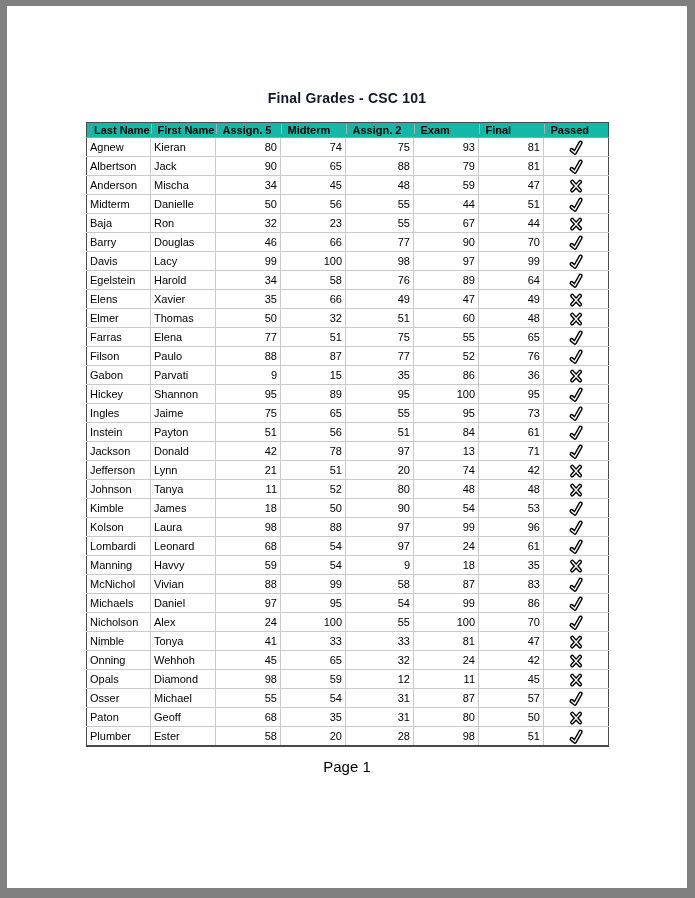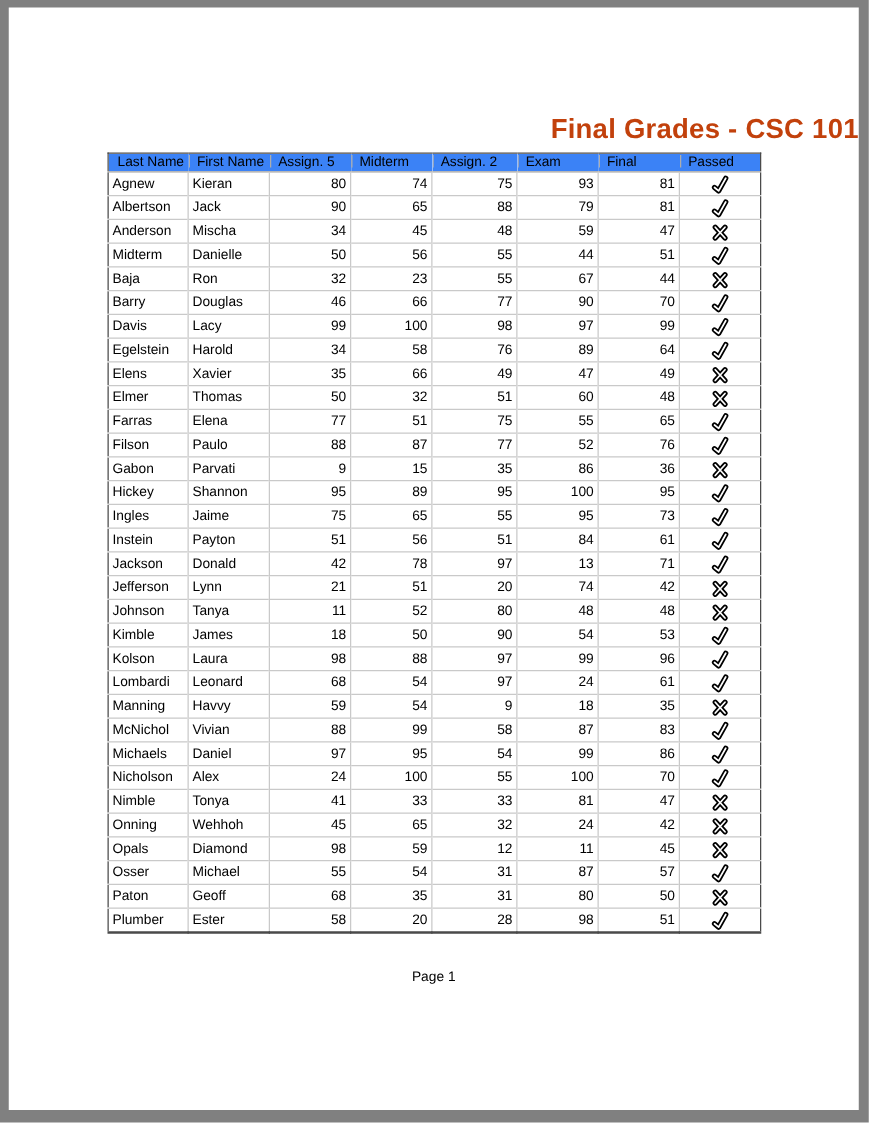--- a/index.html
+++ b/index.html
@@ -8,32 +8,32 @@
     background:#808080; overflow:hidden;
     font-family:"Liberation Sans", sans-serif;
     -webkit-font-smoothing:antialiased;
   }
   .page {
     position:absolute; left:7px; top:6px; width:680px; height:882px;
     background:#ffffff;
   }
   .report-title {
     position:absolute; top:84px; left:0; right:0; margin:0;
-    text-align:right; font-size:22px; font-weight:bold; color:#c2410c;
+    text-align:center; font-size:14px; font-weight:bold; color:#0f172a;
     letter-spacing:0.2px;
   }
   table.grades {
     position:absolute; left:79px; top:116px; width:522px;
     border-collapse:collapse; table-layout:fixed;
     font-size:11px; color:#000;
     border:1px solid #4a4a4a; border-bottom-width:2px;
   }
   table.grades th {
-    height:14px; font-weight:normal; text-align:left;
-    padding:0 0 0 7px; background-color:#3b82f6;
+    height:14px; font-weight:bold; text-align:left;
+    padding:0 0 0 7px; background-color:#14b8a6;
     border-bottom:1px solid #a0a0a0;
     white-space:nowrap; overflow:hidden;
   }
   table.grades th:not(:first-child) {
     background-image:linear-gradient(#adadad,#adadad);
     background-size:1px 10px; background-repeat:no-repeat;
     background-position:0 1px;
   }
   table.grades td {
     height:18px; padding:0 3px;
@@ -42,22 +42,22 @@
   }
   table.grades td:not(:first-child) { border-left:1px solid #c9c9c9; }
   td.name { text-align:left; }
   td.num  { text-align:right; padding-right:4px; }
   td.passed { text-align:center; padding:0; }
   .icon { display:inline-block; vertical-align:middle; line-height:0; }
   .icon svg { display:block; }
   .icon path.outline { fill:none; stroke:#000; stroke-width:4.2; stroke-linecap:round; stroke-linejoin:round; }
   .icon path.inner   { fill:none; stroke:#fff; stroke-width:1.4; stroke-linecap:round; stroke-linejoin:round; }
   .page-footer {
-    position:absolute; top:770px; left:0; right:0;
-    text-align:center; font-size:11px; color:#000;
+    position:absolute; top:752px; left:0; right:0;
+    text-align:center; font-size:15px; color:#000;
   }
 </style>
 </head>
 <body>
 
 <div class="page">
   <h1 class="report-title">Final Grades - CSC 101</h1>
 
   <table class="grades">
     <colgroup>

